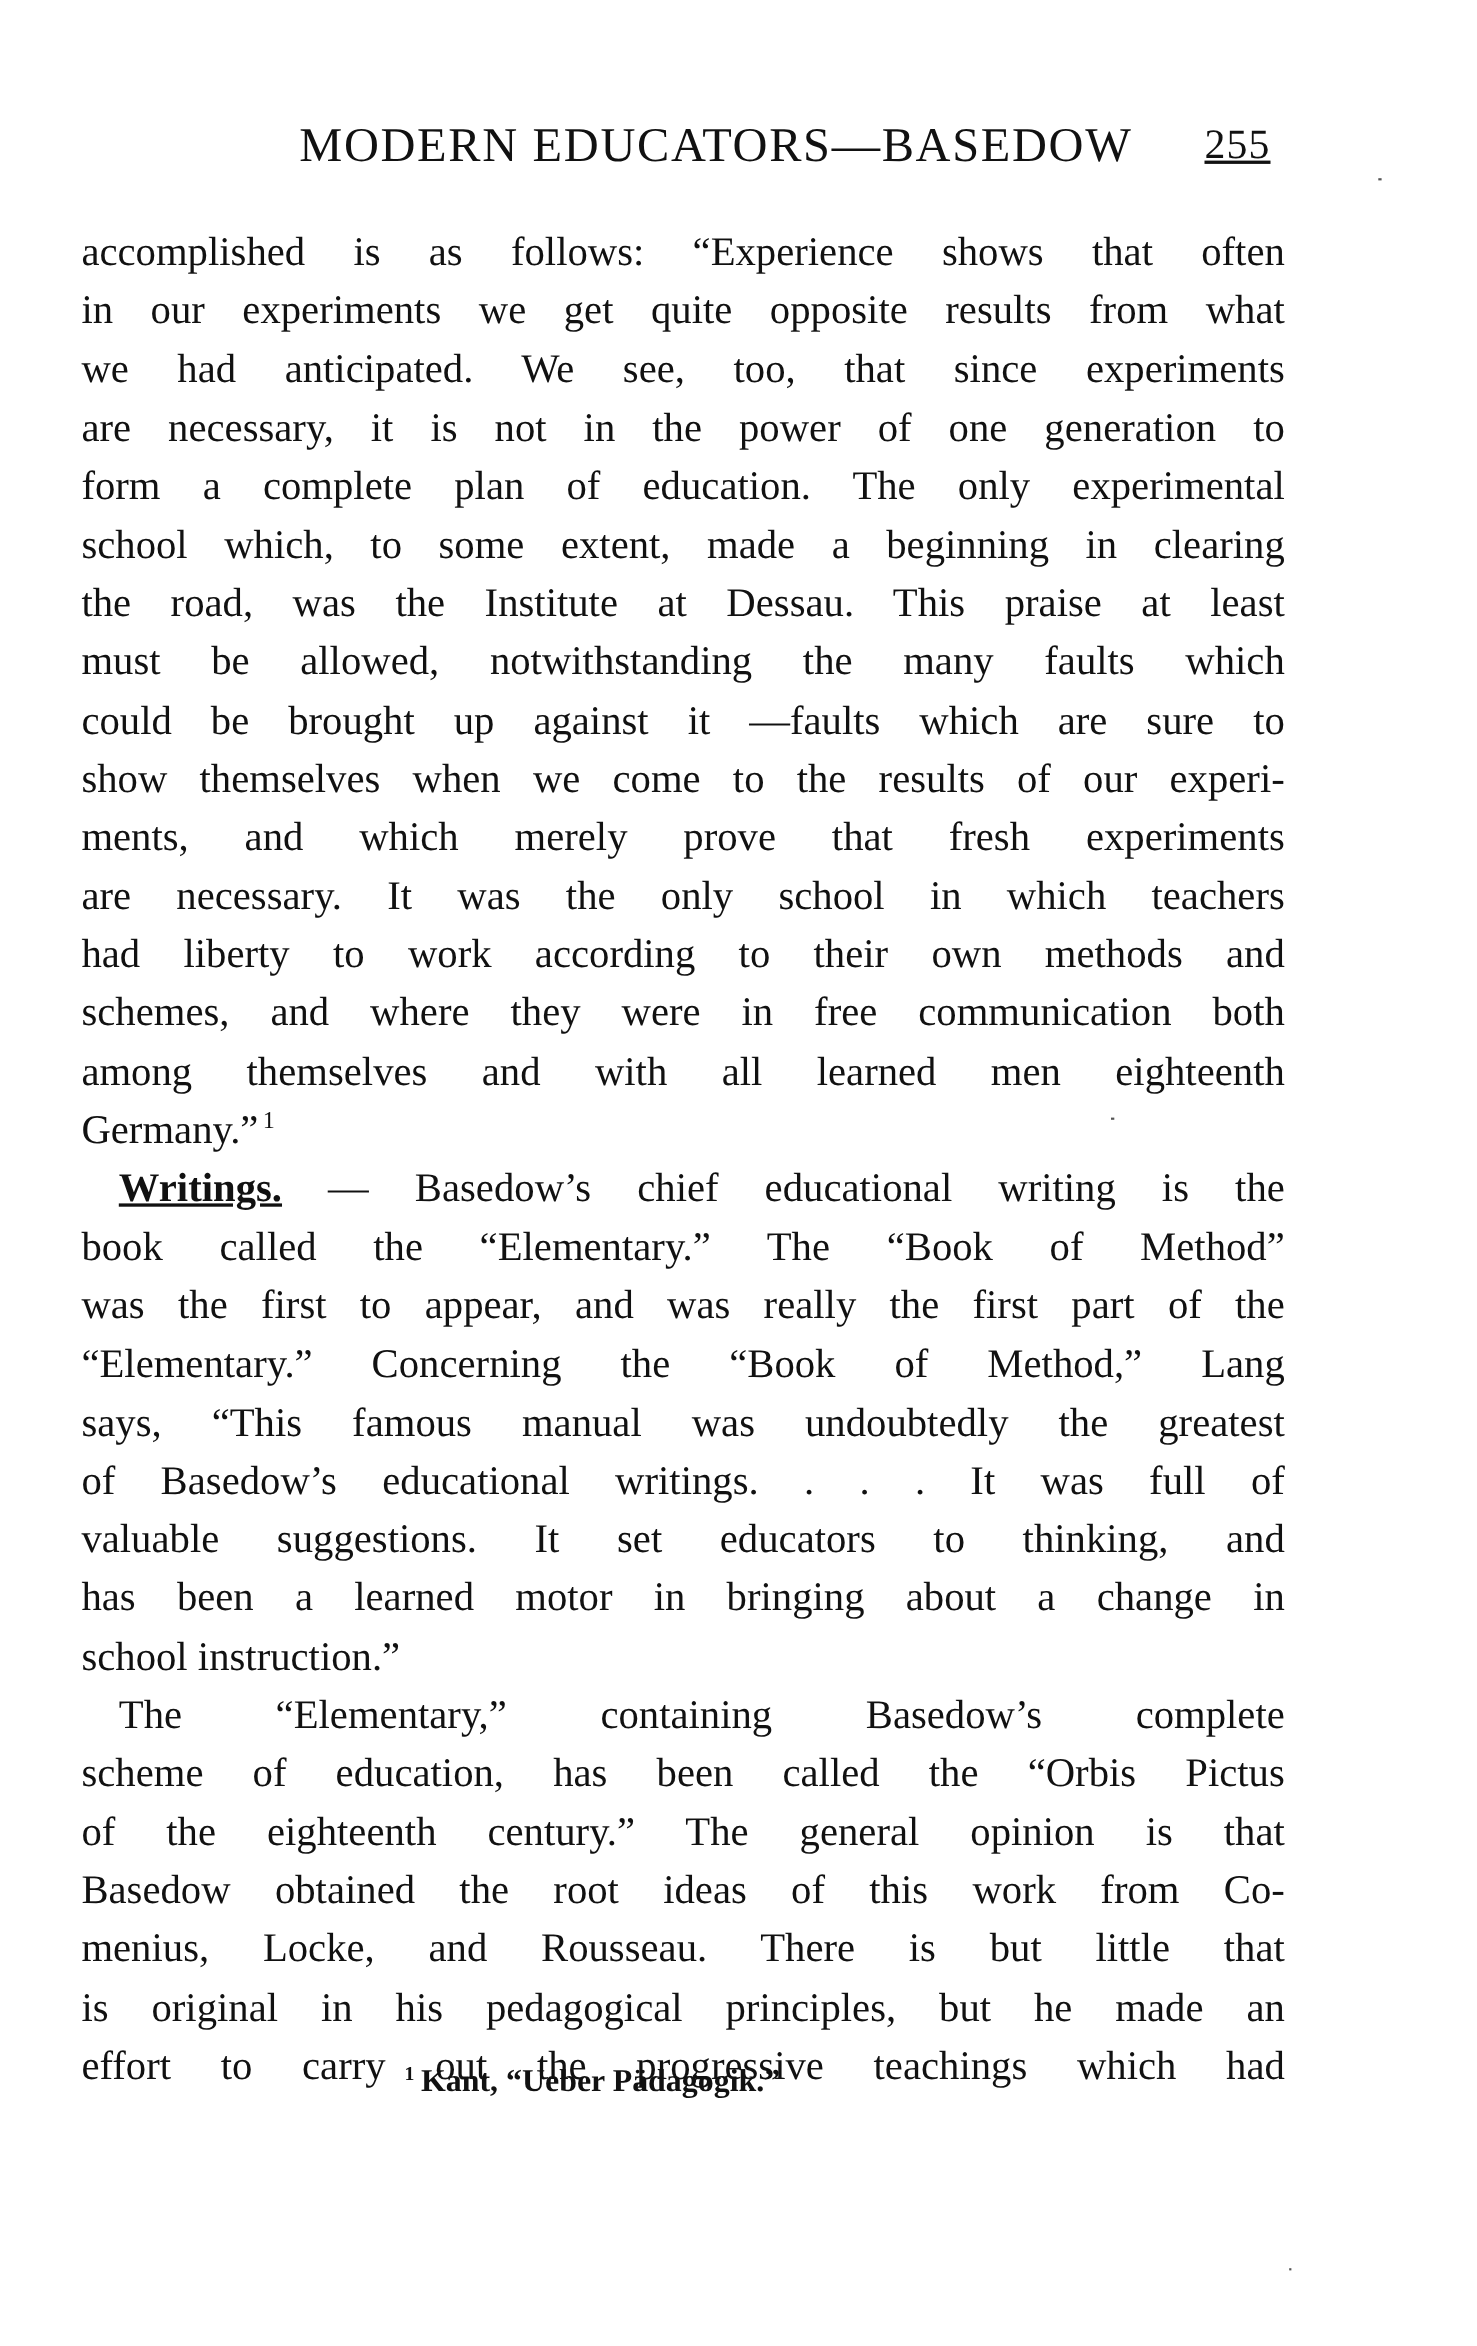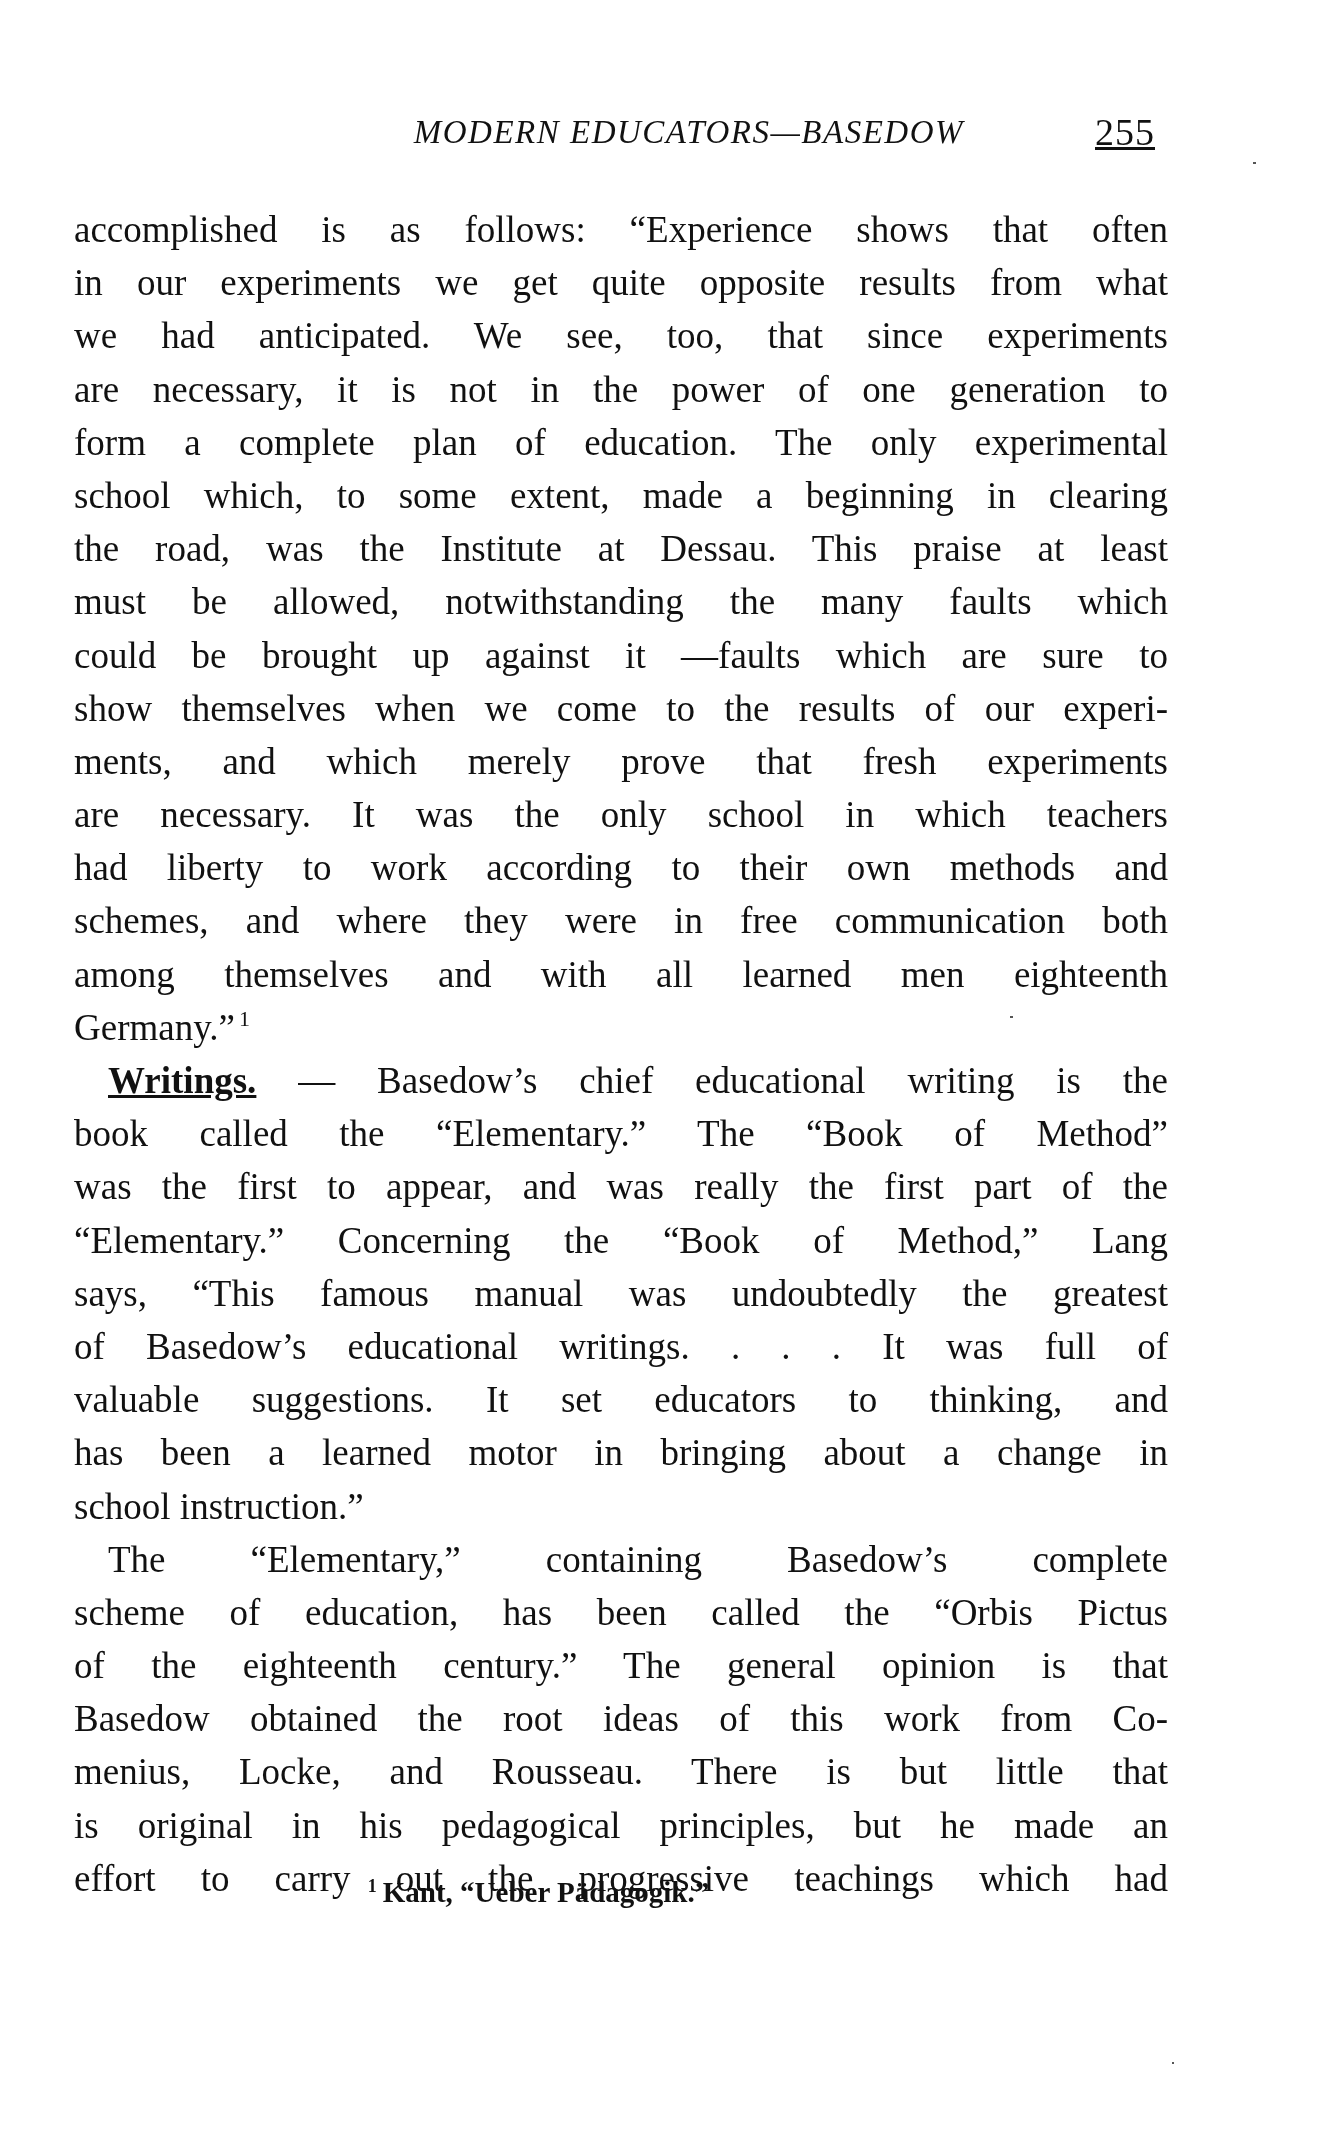--- a/index.html
+++ b/index.html
@@ -1,22 +1,22 @@
 <!DOCTYPE html>
 <html><head>
 <meta charset="utf-8">
 <style>
   html, body { margin: 0; padding: 0; background: #ffffff; }
   body { width: 1343px; height: 2133px; position: relative; overflow: hidden; color: #111; }
   .page { position: absolute; left: 0; top: 0; width: 1343px; height: 2133px; background: #fff; }
   .running-head {
     position: absolute; left: 272px; top: 112px; width: 692px;
     font-family: "Liberation Serif", "DejaVu Serif", serif;
-    font-style: italic; font-size: 33px; letter-spacing: 1.5px;
-    white-space: nowrap; text-align: right; line-height: 40px;
+    font-size: 44px; letter-spacing: 1.5px;
+    white-space: nowrap; text-align: left; line-height: 40px;
   }
   .page-number {
     position: absolute; left: 1095px; top: 110px;
     font-family: "Liberation Serif", "DejaVu Serif", serif;
     font-size: 38px; line-height: 44px; letter-spacing: 1px; text-decoration: underline;
   }
   .body-text {
     position: absolute; left: 74px; top: 203px; width: 1094px;
     font-family: "Liberation Serif", "DejaVu Serif", serif;
     font-size: 37px; line-height: 53.2px;

